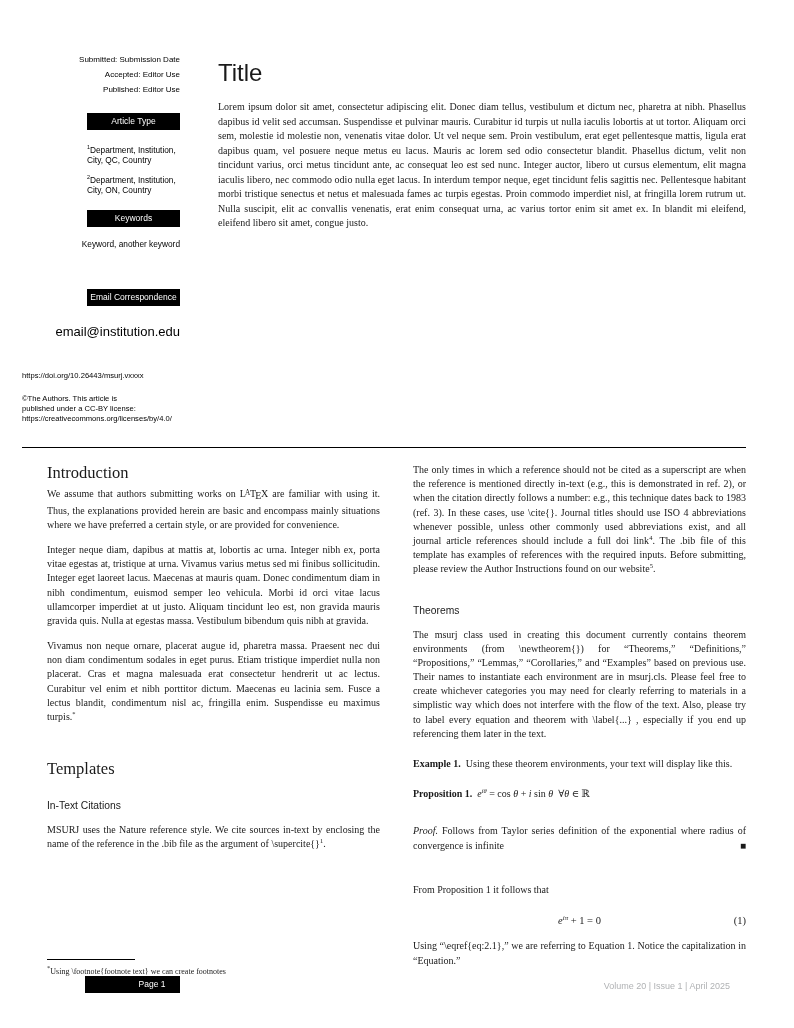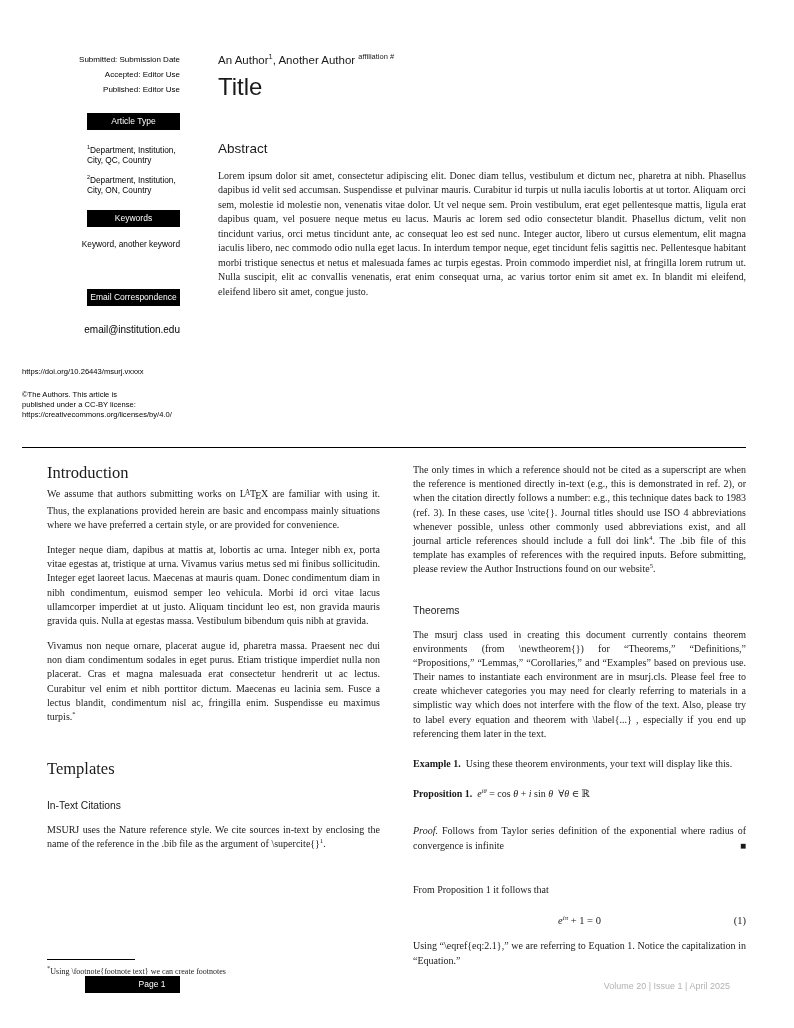--- a/index.html
+++ b/index.html
@@ -22,21 +22,21 @@
     width: 93px; margin-left: 65px; background: #000; color: #fff;
     font-size: 8.5px; line-height: 17px; text-align: center;
   }
   .bar-article  { margin-top: 16px; }
   .side-affil   { margin-left: 65px; width: 93px; font-size: 8.3px; line-height: 1.28; }
   .affil-1 { margin-top: 14px; }
   .affil-2 { margin-top: 8px; }
   .bar-keywords { margin-top: 14px; }
   .side-keywords { margin-top: 12px; font-size: 8.3px; text-align: right; }
   .bar-email   { margin-top: 40px; }
-  .side-email  { margin-top: 18px; font-size: 10px; text-align: right; }
+  .side-email  { margin-top: 18px; font-size: 13px; text-align: right; }
   .side-doi    { margin-top: 32px; font-size: 7.6px; }
   .side-license { margin-top: 14px; font-size: 7.6px; line-height: 1.35; }
   .side-affil sup { font-size: 0.65em; }
 
   
   .header-main { position: absolute; left: 218px; top: 52px; width: 528px; }
   .authors { font-family: "Liberation Sans", "DejaVu Sans", sans-serif; font-size: 11.5px; }
   .authors sup { font-size: 7.5px; }
   .doc-title {
     font-family: "Liberation Sans", "DejaVu Sans", sans-serif;
@@ -113,23 +113,21 @@
     <div class="side-affil affil-2" data-name="affiliation-2"><sup>2</sup>Department, Institution, City, ON, Country</div>
     <div class="side-bar-header bar-keywords" data-name="keywords-header">Keywords</div>
     <div class="side-keywords" data-name="keywords-text">Keyword, another keyword</div>
     <div class="side-bar-header bar-email" data-name="email-correspondence-header">Email Correspondence</div>
     <div class="side-email" data-name="email-address-link">email@institution.edu</div>
     <div class="side-doi" data-name="doi-link">https://doi.org/10.26443/msurj.vxxxx</div>
     <div class="side-license" data-name="license-text">©The Authors. This article is<br>published under a CC-BY license:<br>https://creativecommons.org/licenses/by/4.0/</div>
   </aside>
 
   <header class="header-main" data-name="article-header">
-    <div class="authors" data-name="authors-line">An Author<sup>1</sup>, Another Author <sup>affiliation #</sup></div>
     <h1 class="doc-title" data-name="article-title">Title</h1>
-    <h2 class="abstract-heading" data-name="abstract-heading">Abstract</h2>
     <p class="abstract-text" data-name="abstract-text">Lorem ipsum dolor sit amet, consectetur adipiscing elit. Donec diam tellus, vestibulum et dictum nec, pharetra at nibh. Phasellus dapibus id velit sed accumsan. Suspendisse et pulvinar mauris. Curabitur id turpis ut nulla iaculis lobortis at ut tortor. Aliquam orci sem, molestie id molestie non, venenatis vitae dolor. Ut vel neque sem. Proin vestibulum, erat eget pellentesque mattis, ligula erat dapibus quam, vel posuere neque metus eu lacus. Mauris ac lorem sed odio consectetur blandit. Phasellus dictum, velit non tincidunt varius, orci metus tincidunt ante, ac consequat leo est sed nunc. Integer auctor, libero ut cursus elementum, elit magna iaculis libero, nec commodo odio nulla eget lacus. In interdum tempor neque, eget tincidunt felis sagittis nec. Pellentesque habitant morbi tristique senectus et netus et malesuada fames ac turpis egestas. Proin commodo imperdiet nisl, at fringilla lorem rutrum ut. Nulla suscipit, elit ac convallis venenatis, erat enim consequat urna, ac varius tortor enim sit amet ex. In blandit mi eleifend, eleifend libero sit amet, congue justo.</p>
   </header>
 
   <div class="divider" data-name="header-divider"></div>
 
   <main class="columns" data-name="article-body">
     <div class="col" id="left-col" data-name="left-column">
         <h2 class="section-heading" data-name="section-heading">Introduction</h2>
         <p class="body-para" data-name="paragraph">We assume that authors submitting works on L<span class="tex-a">A</span>T<span class="tex-e">E</span>X are familiar with using it. Thus, the explanations provided herein are basic and encompass mainly situations where we have preferred a certain style, or are provided for convenience.</p>
         <p class="body-para" data-name="paragraph">Integer neque diam, dapibus at mattis at, lobortis ac urna. Integer nibh ex, porta vitae egestas at, tristique at urna. Vivamus varius metus sed mi finibus sollicitudin. Integer eget laoreet lacus. Maecenas at mauris quam. Donec condimentum diam in nibh condimentum, euismod semper leo vehicula. Morbi id orci vitae lacus ullamcorper imperdiet at ut justo. Aliquam tincidunt leo est, non gravida mauris gravida quis. Nulla at egestas massa. Vestibulum bibendum quis nibh at gravida.</p>

